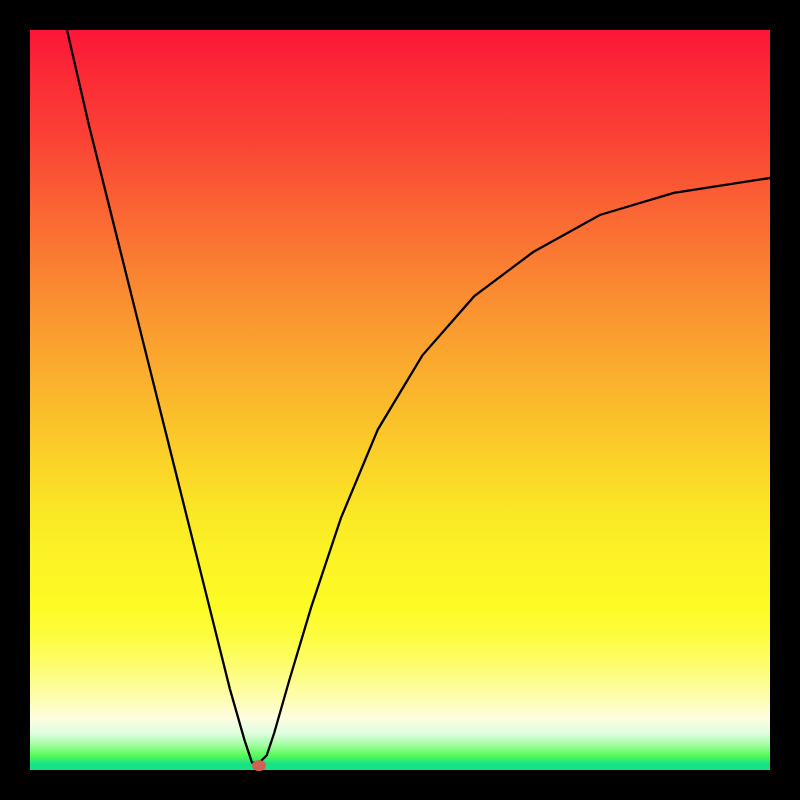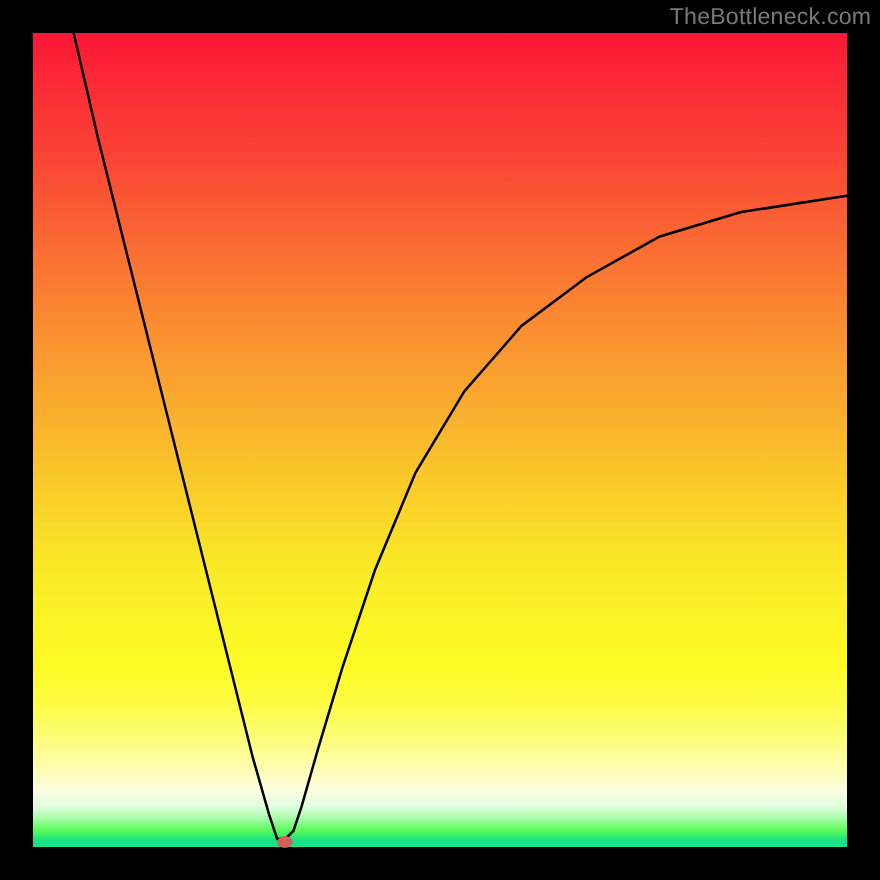--- a/index.html
+++ b/index.html
@@ -73,14 +73,13 @@
 </head>
 <body>
 
 <div class="frame">
   <div class="plot-area">
     <svg class="curve-svg" viewBox="0 0 740 740" preserveAspectRatio="none">
       <path id="curve-path" d="M37.00 0.00 L59.20 96.20 L88.80 214.60 L118.40 333.00 L148.00 451.40 L177.60 569.80 L199.80 658.60 L214.60 710.40 L222.00 732.60 L229.40 732.60 L236.80 725.20 L244.20 703.00 L259.00 651.20 L281.20 577.20 L310.80 488.40 L347.80 399.60 L392.20 325.60 L444.00 266.40 L503.20 222.00 L569.80 185.00 L643.80 162.80 L740.00 148.00" fill="none" stroke="#000" stroke-width="2.3"></path>
     </svg>
     <div id="marker" class="marker" style="left: 222.4px; top: 730.3px; background: rgb(208, 97, 85);"></div>
   </div>
-  <div class="watermark">TheBottleneck.com</div>
 </div>
 
 </body></html>

